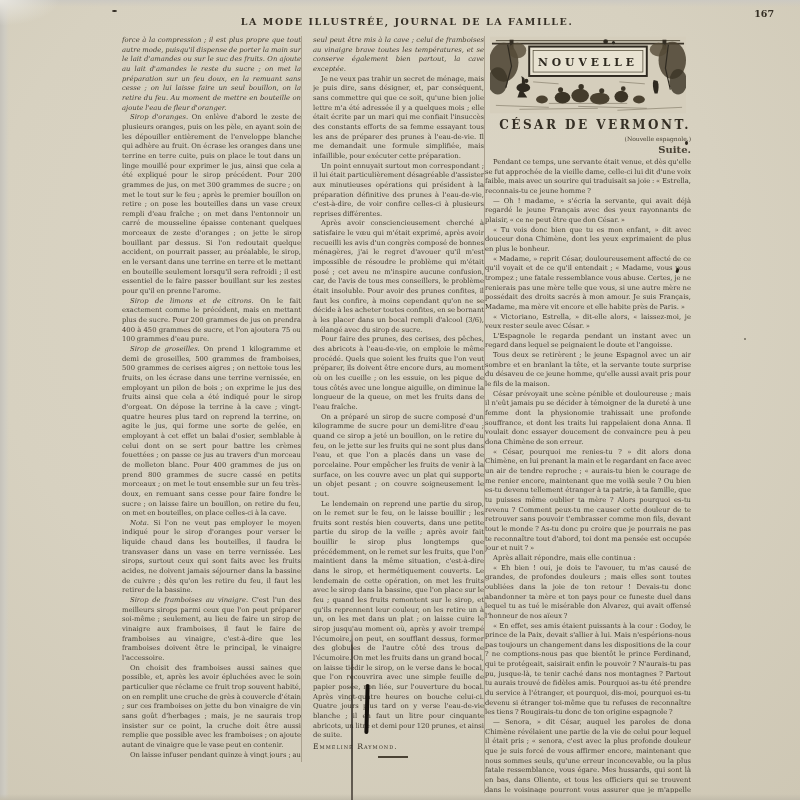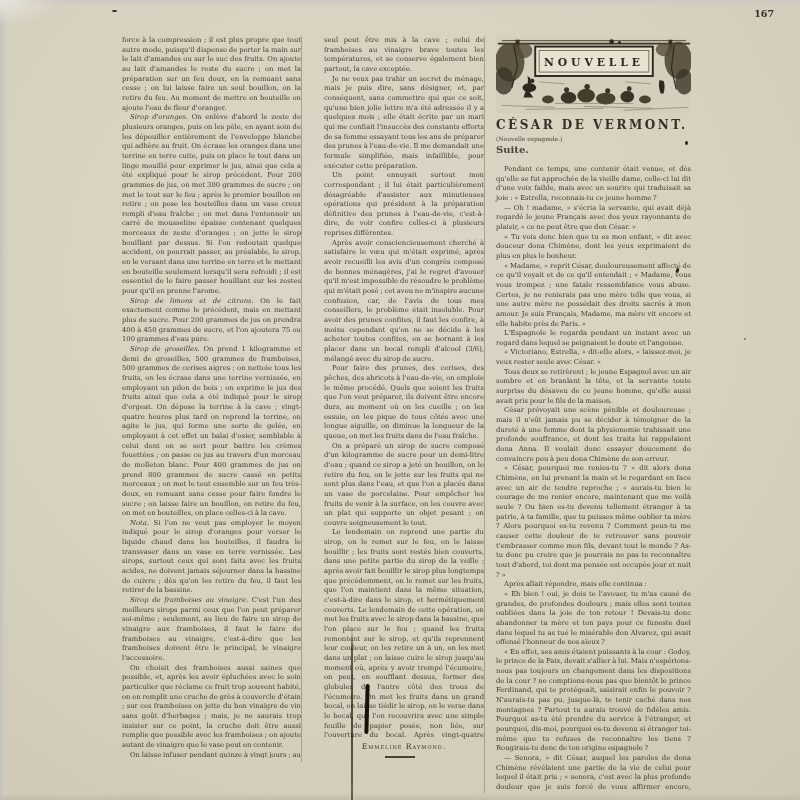--- a/index.html
+++ b/index.html
@@ -27,41 +27,41 @@
   .header{position:absolute;left:122px;top:10px;width:570px;text-align:center;}
   .journal-title{
     font-size:9.5px;font-weight:bold;letter-spacing:1.6px;color:#352f25;white-space:nowrap;
   }
   .page-number{position:absolute;top:8px;right:26px;font-size:9.5px;font-weight:bold;color:#352f25;}
 
   
   .text-block{position:absolute;left:122px;top:36px;width:570px;display:flex;align-items:flex-start;}
   .col{box-sizing:border-box;overflow:hidden;text-align:justify;}
   .col1{width:179px;height:722px;}
-  .col2{width:183px;height:726px;border-left:1px solid #a99f8c;padding-left:22px;margin-left:0px;
+  .col2{width:183px;height:726px;border-left:1px solid #a99f8c;padding-left:11px;margin-left:0px;
         display:flex;flex-direction:column;}
   .col2 .flow{flex:1 1 auto;overflow:hidden;text-align:justify;}
-  .col3{width:207px;height:757px;border-left:1px solid #a99f8c;padding-left:11px;}
+  .col3{width:207px;height:757px;border-left:1px solid #a99f8c;}
 
   .para{
     margin:0;font-size:6.8px;line-height:9.65px;color:#3f382c;
     text-indent:8px;word-spacing:-0.4px;
   }
-  .para.noindent{text-indent:0;}
+  .para.noindent{text-indent:0;font-style:italic;}
   .para .lead{font-style:italic;}
 
   .signature{
-    margin-top:3px;text-align:center;font-variant:small-caps;letter-spacing:1px;
+    margin-top:3px;font-variant:small-caps;letter-spacing:1px;
     font-size:7.6px;color:#3a3428;flex:0 0 auto;
   }
   .sig-rule{width:30px;height:2px;background:#4a4234;margin:5px auto 4px 38%;flex:0 0 auto;}
 
   
   .vignette{width:196px;height:78px;margin:0 auto 4px auto;display:block;}
-  .story-head{text-align:left;margin-bottom:10px;}
+  .story-head{text-align:right;margin-bottom:3px;}
   .story-title{font-size:12px;font-weight:bold;letter-spacing:2.5px;color:#352f25;white-space:nowrap;}
   .story-subtitle{font-size:6px;color:#4a4336;margin-top:3px;}
   .story-suite{font-size:10px;font-weight:bold;color:#4a4336;margin-top:2px;margin-bottom:3px;}
 
   
   .crease{position:absolute;left:351px;top:628px;width:2px;height:172px;opacity:.7;
     background:linear-gradient(rgba(42,36,28,0),#2a241c 12%,#17130e 65%,#3a322a 100%);}
   .ink-stroke{position:absolute;left:365px;top:684px;width:4px;height:50px;background:#15110c;
     border-radius:2px;transform:rotate(1.5deg);}
   .speck{position:absolute;background:#2c261d;border-radius:50%;}
@@ -72,20 +72,23 @@
 </style>
 </head>
 <body>
 
 <div class="page">
   <div class="edge-left"></div>
   <div class="edge-top"></div>
   <div class="corner-tl"></div>
   <div class="edge-bottom"></div>
 
+  <div class="header">
+    <span class="journal-title">LA MODE ILLUSTRÉE, JOURNAL DE LA FAMILLE.</span>
+  </div>
   <span class="page-number">167</span>
 
   <div class="text-block">
 
     <div class="col col1">
         <p class="para noindent">force à la compression ; il est plus propre que tout autre mode, puisqu'il dispense de porter la main sur le lait d'amandes ou sur le suc des fruits. On ajoute au lait d'amandes le reste du sucre ; on met la préparation sur un feu doux, en la remuant sans cesse ; on lui laisse faire un seul bouillon, on la retire du feu. Au moment de mettre en bouteille on ajoute l'eau de fleur d'oranger.</p>
         <p class="para"><i class="lead">Sirop d'oranges. </i>On enlève d'abord le zeste de plusieurs oranges, puis on les pèle, en ayant soin de les dépouiller entièrement de l'enveloppe blanche qui adhère au fruit. On écrase les oranges dans une terrine en terre cuite, puis on place le tout dans un linge mouillé pour exprimer le jus, ainsi que cela a été expliqué pour le sirop précédent. Pour 200 grammes de jus, on met 300 grammes de sucre ; on met le tout sur le feu ; après le premier bouillon on retire ; on pose les bouteilles dans un vase creux rempli d'eau fraîche ; on met dans l'entonnoir un carré de mousseline épaisse contenant quelques morceaux de zeste d'oranges ; on jette le sirop bouillant par dessus. Si l'on redoutait quelque accident, on pourrait passer, au préalable, le sirop, en le versant dans une terrine en terre et le mettant en bouteille seulement lorsqu'il sera refroidi ; il est essentiel de le faire passer bouillant sur les zestes pour qu'il en prenne l'arome.</p>
         <p class="para"><i class="lead">Sirop de limons et de citrons. </i>On le fait exactement comme le précédent, mais en mettant plus de sucre. Pour 200 grammes de jus on prendra 400 à 450 grammes de sucre, et l'on ajoutera 75 ou 100 grammes d'eau pure.</p>
         <p class="para"><i class="lead">Sirop de groseilles. </i>On prend 1 kilogramme et demi de groseilles, 500 grammes de framboises, 500 grammes de cerises aigres ; on nettoie tous les fruits, on les écrase dans une terrine vernissée, en employant un pilon de bois ; on exprime le jus des fruits ainsi que cela a été indiqué pour le sirop d'orgeat. On dépose la terrine à la cave ; vingt-quatre heures plus tard on reprend la terrine, on agite le jus, qui forme une sorte de gelée, en employant à cet effet un balai d'osier, semblable à celui dont on se sert pour battre les crèmes fouettées ; on passe ce jus au travers d'un morceau de molleton blanc. Pour 400 grammes de jus on prend 800 grammes de sucre cassé en petits morceaux ; on met le tout ensemble sur un feu très-doux, en remuant sans cesse pour faire fondre le sucre ; on laisse faire un bouillon, on retire du feu, on met en bouteilles, on place celles-ci à la cave.</p>
         <p class="para"><i class="lead">Nota. </i>Si l'on ne veut pas employer le moyen indiqué pour le sirop d'oranges pour verser le liquide chaud dans les bouteilles, il faudra le transvaser dans un vase en terre vernissée. Les sirops, surtout ceux qui sont faits avec les fruits acides, ne doivent jamais séjourner dans la bassine de cuivre ; dès qu'on les retire du feu, il faut les retirer de la bassine.</p>
@@ -165,26 +168,26 @@
         </g>
       </svg>
 
       <div class="story-head">
         <div class="story-title">CÉSAR DE VERMONT.</div>
         <div class="story-subtitle">(Nouvelle espagnole.)</div>
         <div class="story-suite">Suite.</div>
       </div>
 
       <div>
-          <p class="para">Pendant ce temps, une contenir était venue, et dès qu'elle se fut approchée de la vieille dame, celle-ci lui dit d'une voix faible, mais avec un sourire qui traduisait sa joie : « Estrella, reconnais-tu ce jeune homme ?</p>
+          <p class="para">Pendant ce temps, une servante était venue, et dès qu'elle se fut approchée de la vieille dame, celle-ci lui dit d'une voix faible, mais avec un sourire qui traduisait sa joie : « Estrella, reconnais-tu ce jeune homme ?</p>
           <p class="para">— Oh ! madame, » s'écria la servante, qui avait déjà regardé le jeune Français avec des yeux rayonnants de plaisir, « ce ne peut être que don César. »</p>
           <p class="para">« Tu vois donc bien que tu es mon enfant, » dit avec douceur dona Chimène, dont les yeux exprimaient de plus en plus le bonheur.</p>
           <p class="para">« Madame, » reprit César, douloureusement affecté de ce qu'il voyait et de ce qu'il entendait ; « Madame, vous vous trompez ; une fatale ressemblance vous abuse. Certes, je ne renierais pas une mère telle que vous, si une autre mère ne possédait des droits sacrés à mon amour. Je suis Français, Madame, ma mère vit encore et elle habite près de Paris. »</p>
+          <p class="para">« Victoriano, Estrella, » dit-elle alors, « laissez-moi, je veux rester seule avec César. »</p>
           <p class="para">L'Espagnole le regarda pendant un instant avec un regard dans lequel se peignaient le doute et l'angoisse.</p>
-          <p class="para">« Victoriano, Estrella, » dit-elle alors, « laissez-moi, je veux rester seule avec César. »</p>
           <p class="para">Tous deux se retirèrent ; le jeune Espagnol avec un air sombre et en branlant la tête, et la servante toute surprise du désaveu de ce jeune homme, qu'elle aussi avait pris pour le fils de la maison.</p>
           <p class="para">César prévoyait une scène pénible et douloureuse ; mais il n'eût jamais pu se décider à témoigner de la dureté à une femme dont la physionomie trahissait une profonde souffrance, et dont les traits lui rappelaient dona Anna. Il voulait donc essayer doucement de convaincre peu à peu dona Chimène de son erreur.</p>
           <p class="para">« César, pourquoi me renies-tu ? » dit alors dona Chimène, en lui prenant la main et le regardant en face avec un air de tendre reproche ; « aurais-tu bien le courage de me renier encore, maintenant que me voilà seule ? Ou bien es-tu devenu tellement étranger à ta patrie, à ta famille, que tu puisses même oublier ta mère ? Alors pourquoi es-tu revenu ? Comment peux-tu me causer cette douleur de te retrouver sans pouvoir t'embrasser comme mon fils, devant tout le monde ? As-tu donc pu croire que je pourrais ne pas te reconnaître tout d'abord, toi dont ma pensée est occupée jour et nuit ? »</p>
           <p class="para">Après allait répondre, mais elle continua :</p>
           <p class="para">« Eh bien ! oui, je dois te l'avouer, tu m'as causé de grandes, de profondes douleurs ; mais elles sont toutes oubliées dans la joie de ton retour ! Devais-tu donc abandonner ta mère et ton pays pour ce funeste duel dans lequel tu as tué le misérable don Alvarez, qui avait offensé l'honneur de nos aïeux ?</p>
           <p class="para">« En effet, ses amis étaient puissants à la cour : Godoy, le prince de la Paix, devait s'allier à lui. Mais n'espérions-nous pas toujours un changement dans les dispositions de la cour ? ne comptions-nous pas que bientôt le prince Ferdinand, qui te protégeait, saisirait enfin le pouvoir ? N'aurais-tu pas pu, jusque-là, te tenir caché dans nos montagnes ? Partout tu aurais trouvé de fidèles amis. Pourquoi as-tu été prendre du service à l'étranger, et pourquoi, dis-moi, pourquoi es-tu devenu si étranger toi-même que tu refuses de reconnaître les tiens ? Rougirais-tu donc de ton origine espagnole ?</p>
           <p class="para">— Senora, » dit César, auquel les paroles de dona Chimène révélaient une partie de la vie de celui pour lequel il était pris ; « senora, c'est avec la plus profonde douleur que je suis forcé de vous affirmer encore, maintenant que nous sommes seuls, qu'une erreur inconcevable, ou la plus fatale ressemblance, vous égare. Mes hussards, qui sont là en bas, dans Oliente, et tous les officiers qui se trouvent dans le voisinage pourront vous assurer que je m'appelle César de Vermont, et que je suis Français.</p>
         </div>
     </div>
   </div>

